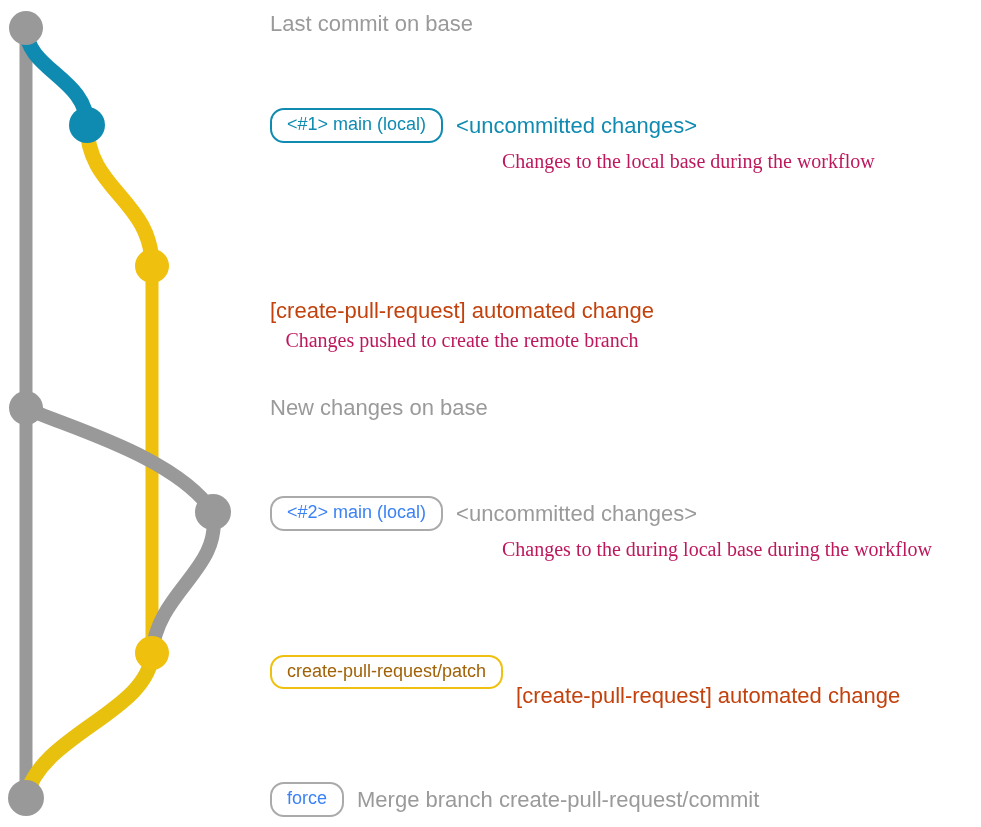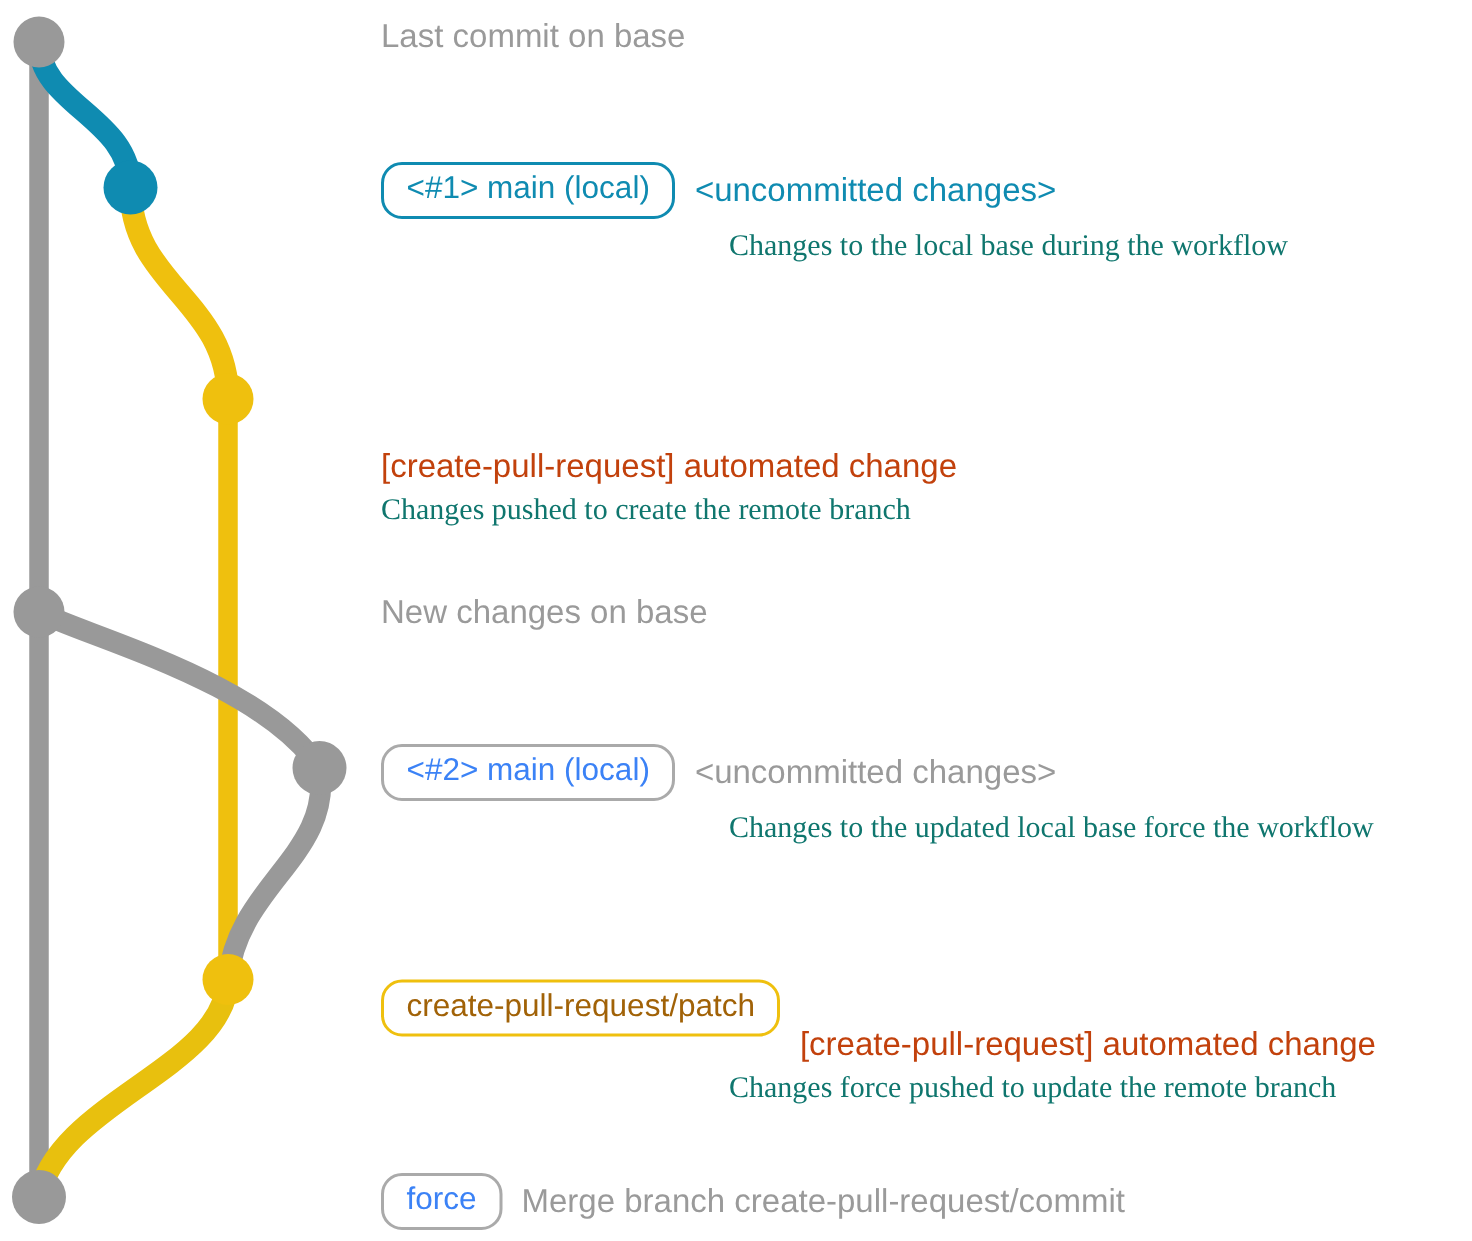--- a/index.html
+++ b/index.html
@@ -17,41 +17,42 @@
   }
   #graph-layer {
     position: absolute;
     left: 0;
     top: 0;
     width: 260px;
     height: 827px;
   }
   #label-layer {
     position: absolute;
-    left: 0;
+    left: 16px;
     top: 0;
     width: 863px;
     height: 827px;
+    text-align: center;
   }
   .row {
     position: absolute;
     left: 254px;
   }
   .row-head {
     display: flex;
     align-items: center;
     gap: 13px;
     white-space: nowrap;
   }
   .badge {
     display: inline-block;
     border: 2px solid #999999;
     border-radius: 14px;
     padding: 5px 15px 7px 15px;
-    font-size: 21px;
+    font-size: 18px;
     line-height: 1.05;
     color: #999999;
     background: #ffffff;
     font-family: "Liberation Sans", sans-serif;
   }
   .badge.blue {
     border-color: #0f8bb1;
     color: #0f8bb1;
   }
   .badge.gray {
@@ -67,21 +68,21 @@
     line-height: 1.05;
     font-family: "Liberation Sans", sans-serif;
     white-space: nowrap;
   }
   .headline.gray  { color: #9a9a9a; }
   .headline.blue  { color: #0f8bb1; }
   .headline.yellow{ color: #c2410c; margin-top: 47px; }
   .subline {
     font-family: "Liberation Serif", serif;
     font-size: 20px;
-    color: #0f766e;
+    color: #be185d;
     white-space: nowrap;
     margin-top: 7px;
   }
   .sub-indent-1 { }
   .sub-indent-2 { margin-left: 232px; }
 </style>
 </head>
 <body>
 
 <svg id="graph-layer" viewBox="0 0 260 827" width="260" height="827" xmlns="http://www.w3.org/2000/svg">
@@ -136,29 +137,28 @@
     <div class="row-head">
       <span class="headline gray">New changes on base</span>
     </div>
   </div>
 
   <div class="row" style="top:496px;">
     <div class="row-head">
       <span class="badge gray">&lt;#2&gt; main (local)</span>
       <span class="headline gray">&lt;uncommitted changes&gt;</span>
     </div>
-    <div class="subline sub-indent-2">Changes to the updated local base force the workflow</div>
+    <div class="subline sub-indent-2">Changes to the during local base during the workflow</div>
   </div>
 
   <div class="row" style="top:637px;">
     <div class="row-head">
       <span class="badge yellow">create-pull-request/patch</span>
       <span class="headline yellow">[create-pull-request] automated change</span>
     </div>
-    <div class="subline sub-indent-2">Changes force pushed to update the remote branch</div>
   </div>
 
   <div class="row" style="top:782px;">
     <div class="row-head">
       <span class="badge gray">force</span>
       <span class="headline gray">Merge branch create-pull-request/commit</span>
     </div>
   </div>
 
 </div>

